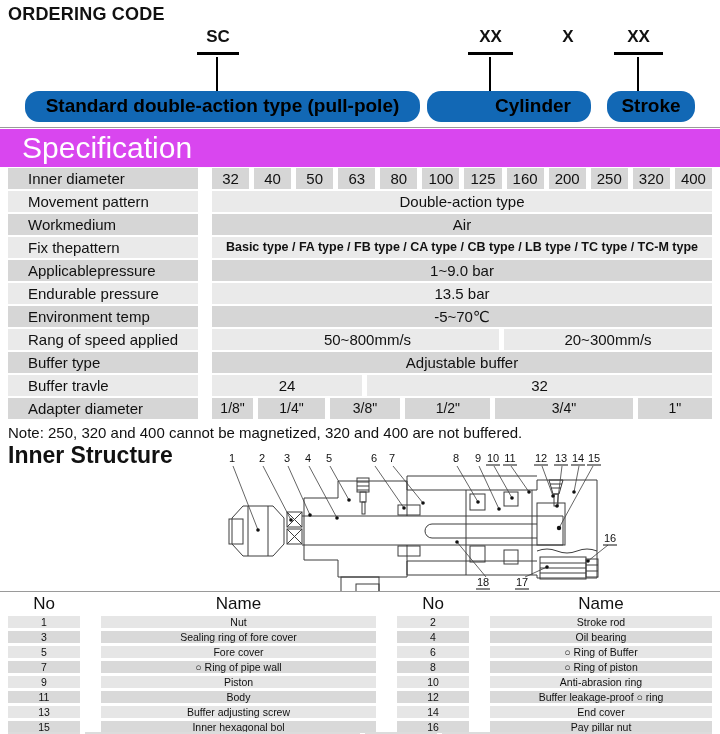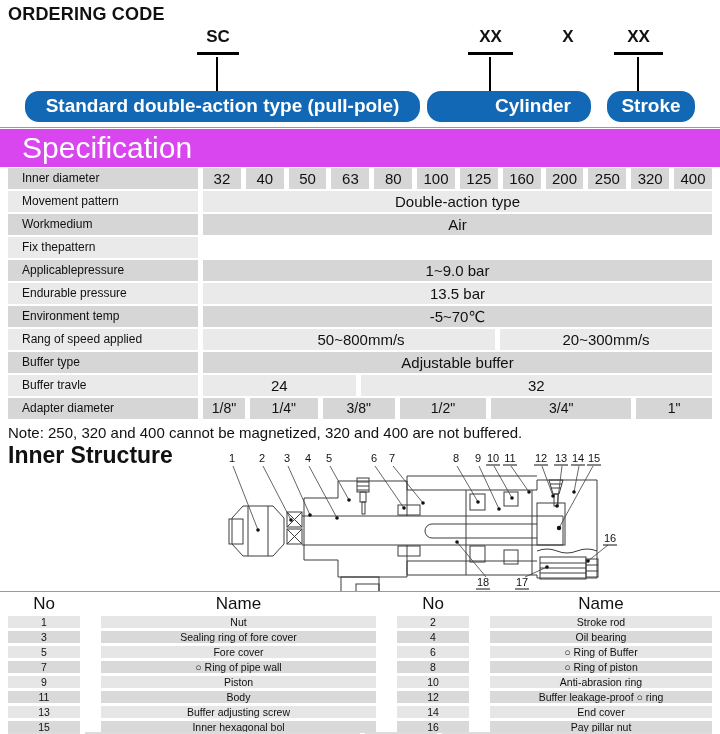--- a/index.html
+++ b/index.html
@@ -4,30 +4,30 @@
 <style>
   * { margin:0; padding:0; box-sizing:border-box; }
   body { background:#fff; font-family:"Liberation Sans","DejaVu Sans",sans-serif; color:#111; }
   .page { position:relative; width:720px; height:734px; background:#fff; overflow:hidden; }
 
   
   .h-order { position:absolute; left:8px; top:4px; font-size:18px; font-weight:bold; letter-spacing:0.2px; }
   .code { position:absolute; top:27px; height:28px; text-align:center; font-size:17px; font-weight:bold; }
   .code.u { border-bottom:3px solid #000; }
   .vline { position:absolute; top:57px; width:2px; height:34px; background:#000; }
-  .bluebox { position:absolute; top:91px; height:31px; background:#1268b5; color:#ffffff;
+  .bluebox { position:absolute; top:91px; height:31px; background:#1268b5; color:#000000;
              font-size:19px; font-weight:bold; text-align:center; line-height:30px; border-radius:14px; }
   .topline { position:absolute; left:0; right:0; top:127px; height:1px; background:#9a9a9a; }
 
   
   .specbar { position:absolute; left:0; right:0; top:129px; height:38px; background:#d946ef; }
   .specbar span { position:absolute; left:22px; top:1px; color:#fff; font-size:30px; line-height:36px; }
   .spectable { position:absolute; left:8px; top:168px; width:704px; }
   .srow { display:flex; height:21px; margin-bottom:2px; }
-  .slabel { width:190px; padding-left:14px; font-size:12px; line-height:21px; flex:none; margin-right:5px; }
+  .slabel { width:190px; padding-left:20px; font-size:15px; line-height:21px; flex:none; margin-right:14px; }
   .svals { flex:1; display:flex; gap:5px; }
   .scell { flex:1; text-align:center; font-size:15px; line-height:21px; }
   .dark .slabel, .dark .scell { background:#d6d6d6; }
   .lite .slabel, .lite .scell { background:#eaeaea; }
   .srow.fixrow .scell { font-size:12.5px; font-weight:600; }
   .adcell { font-size:14px; }
 
   .note { position:absolute; left:8px; top:424px; font-size:15px; }
   .h-struct { position:absolute; left:8px; top:442px; font-size:23px; font-weight:bold; }
 
@@ -110,20 +110,23 @@
 
     <div class="srow dark">
       <div class="slabel">Workmedium</div>
       <div class="svals">
           <div class="scell">Air</div>
         </div>
     </div>
 
     <div class="srow lite fixrow">
       <div class="slabel">Fix thepattern</div>
+      <div class="svals">
+          <div class="scell">Basic type / FA type / FB type / CA type / CB  type / LB type / TC type / TC-M type</div>
+        </div>
     </div>
 
     <div class="srow dark">
       <div class="slabel">Applicablepressure</div>
       <div class="svals">
           <div class="scell">1~9.0 bar</div>
         </div>
     </div>
 
     <div class="srow lite">

